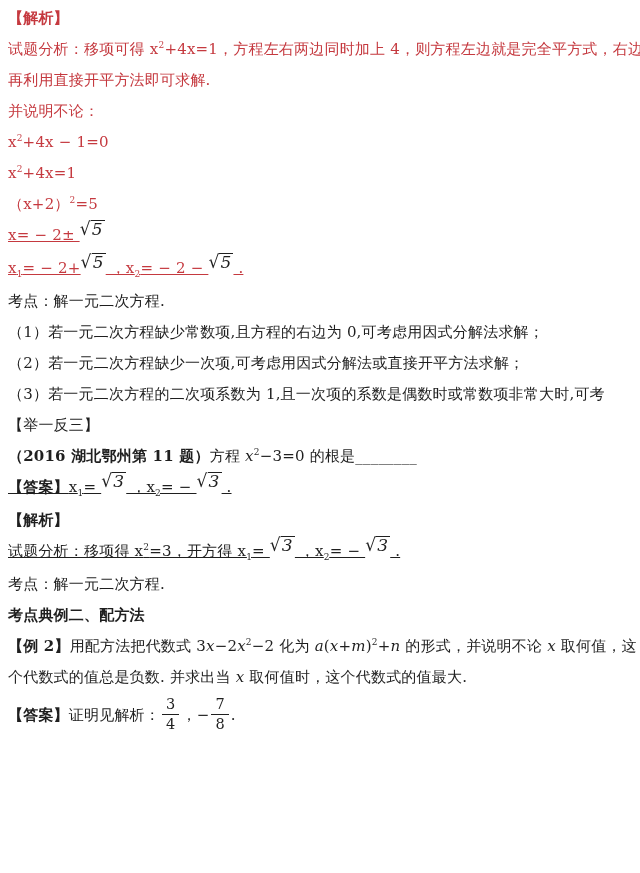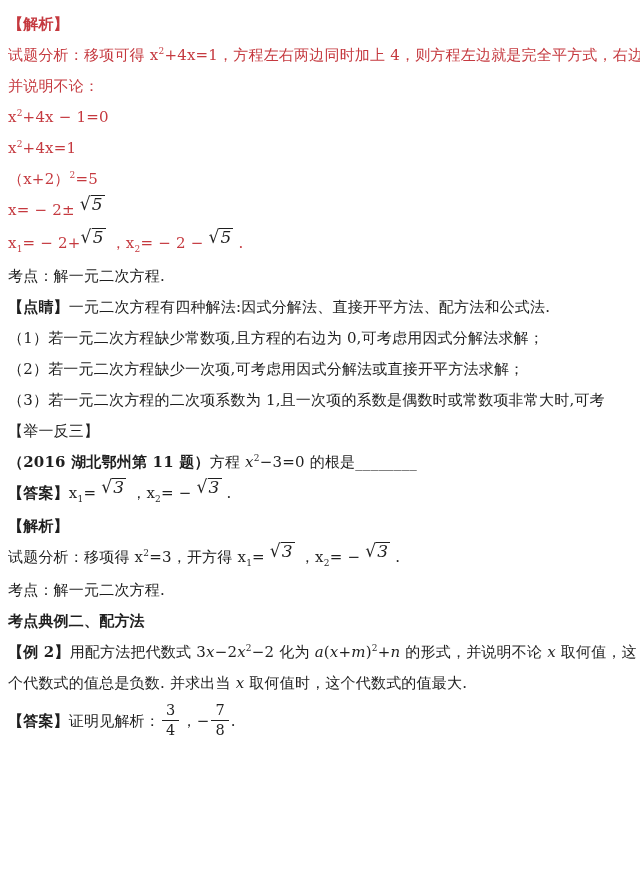--- a/index.html
+++ b/index.html
@@ -8,21 +8,21 @@
     background: #ffffff;
   }
   body {
     width: 640px;
     height: 873px;
     overflow: hidden;
     font-family: "DejaVu Serif", "Liberation Serif", serif;
     color: #1f1f1f;
   }
   .doc {
-    padding: 14px 8px 0 8px;
+    padding: 8px 8px 0 8px;
   }
   .line {
     font-size: 15px;
     line-height: 20px;
     margin-bottom: 11px;
     letter-spacing: 0.2px;
     white-space: nowrap;
   }
   .line.red { color: #c5393f; }
   .seg-b { font-weight: bold; }
@@ -70,36 +70,36 @@
   }
   .seg-frac .num {
     border-bottom: 1.2px solid currentColor;
     padding: 0 4px 1px 4px;
   }
   .seg-frac .den {
     padding: 1px 4px 0 4px;
   }
   
   .line.tall { margin-bottom: 14px; }
-  .line.sqrt-line { margin-top: 6px; margin-bottom: 13px; }
+  .line.sqrt-line { margin-top: 6px; margin-bottom: 13px; text-decoration: underline; }
 </style>
 </head>
 <body>
 
 <div class="doc" id="doc-root">
     <div class="line red"><span class="seg-b">【解析】</span></div>
     <div class="line red"><span class="seg-t">试题分析：移项可得 x</span><sup class="seg-sup">2</sup><span class="seg-t">+4x=1，方程左右两边同时加上 4，则方程左边就是完全平方式，右边是常数的形式，</span></div>
+    <div class="line red"><span class="seg-t">再利用直接开平方法即可求解.</span></div>
     <div class="line red"><span class="seg-t">并说明不论：</span></div>
     <div class="line red"><span class="seg-t">x</span><sup class="seg-sup">2</sup><span class="seg-t">+4x − 1=0</span></div>
     <div class="line red"><span class="seg-t">x</span><sup class="seg-sup">2</sup><span class="seg-t">+4x=1</span></div>
     <div class="line red"><span class="seg-t">（x+2）</span><sup class="seg-sup">2</sup><span class="seg-t">=5</span></div>
     <div class="line red sqrt-line"><span class="seg-t">x= − 2± </span><span class="seg-sqrt ink-black"><span class="rad-sign">√</span><span class="rad-val">5</span></span></div>
     <div class="line red sqrt-line"><span class="seg-t">x</span><sub class="seg-sub">1</sub><span class="seg-t">= − 2+</span><span class="seg-sqrt ink-black"><span class="rad-sign">√</span><span class="rad-val">5</span></span><span class="seg-t"> ，x</span><sub class="seg-sub">2</sub><span class="seg-t">= − 2 − </span><span class="seg-sqrt ink-black"><span class="rad-sign">√</span><span class="rad-val">5</span></span><span class="seg-t"> .</span></div>
     <div class="line"><span class="seg-t">考点：解一元二次方程.</span></div>
-    <div class="line"><span class="seg-b">【点睛】</span><span class="seg-t">一元二次方程有四种解法:因式分解法、直接开平方法、配方法和公式法.</span></div>
     <div class="line"><span class="seg-t">（1）若一元二次方程缺少常数项,且方程的右边为 0,可考虑用因式分解法求解；</span></div>
     <div class="line"><span class="seg-t">（2）若一元二次方程缺少一次项,可考虑用因式分解法或直接开平方法求解；</span></div>
     <div class="line"><span class="seg-t">（3）若一元二次方程的二次项系数为 1,且一次项的系数是偶数时或常数项非常大时,可考</span></div>
     <div class="line"><span class="seg-t">【举一反三】</span></div>
     <div class="line"><span class="seg-b">（2016 湖北鄂州第 11 题）</span><span class="seg-t">方程 </span><span class="seg-i">x</span><sup class="seg-sup">2</sup><span class="seg-t">−3=0 的根是________</span></div>
     <div class="line sqrt-line"><span class="seg-b">【答案】</span><span class="seg-t">x</span><sub class="seg-sub">1</sub><span class="seg-t">= </span><span class="seg-sqrt"><span class="rad-sign">√</span><span class="rad-val">3</span></span><span class="seg-t"> ，x</span><sub class="seg-sub">2</sub><span class="seg-t">= − </span><span class="seg-sqrt"><span class="rad-sign">√</span><span class="rad-val">3</span></span><span class="seg-t"> .</span></div>
     <div class="line"><span class="seg-b">【解析】</span></div>
     <div class="line sqrt-line"><span class="seg-t">试题分析：移项得 x</span><sup class="seg-sup">2</sup><span class="seg-t">=3，开方得 x</span><sub class="seg-sub">1</sub><span class="seg-t">= </span><span class="seg-sqrt"><span class="rad-sign">√</span><span class="rad-val">3</span></span><span class="seg-t"> ，x</span><sub class="seg-sub">2</sub><span class="seg-t">= − </span><span class="seg-sqrt"><span class="rad-sign">√</span><span class="rad-val">3</span></span><span class="seg-t"> .</span></div>
     <div class="line"><span class="seg-t">考点：解一元二次方程.</span></div>
     <div class="line"><span class="seg-b">考点典例二、配方法</span></div>

